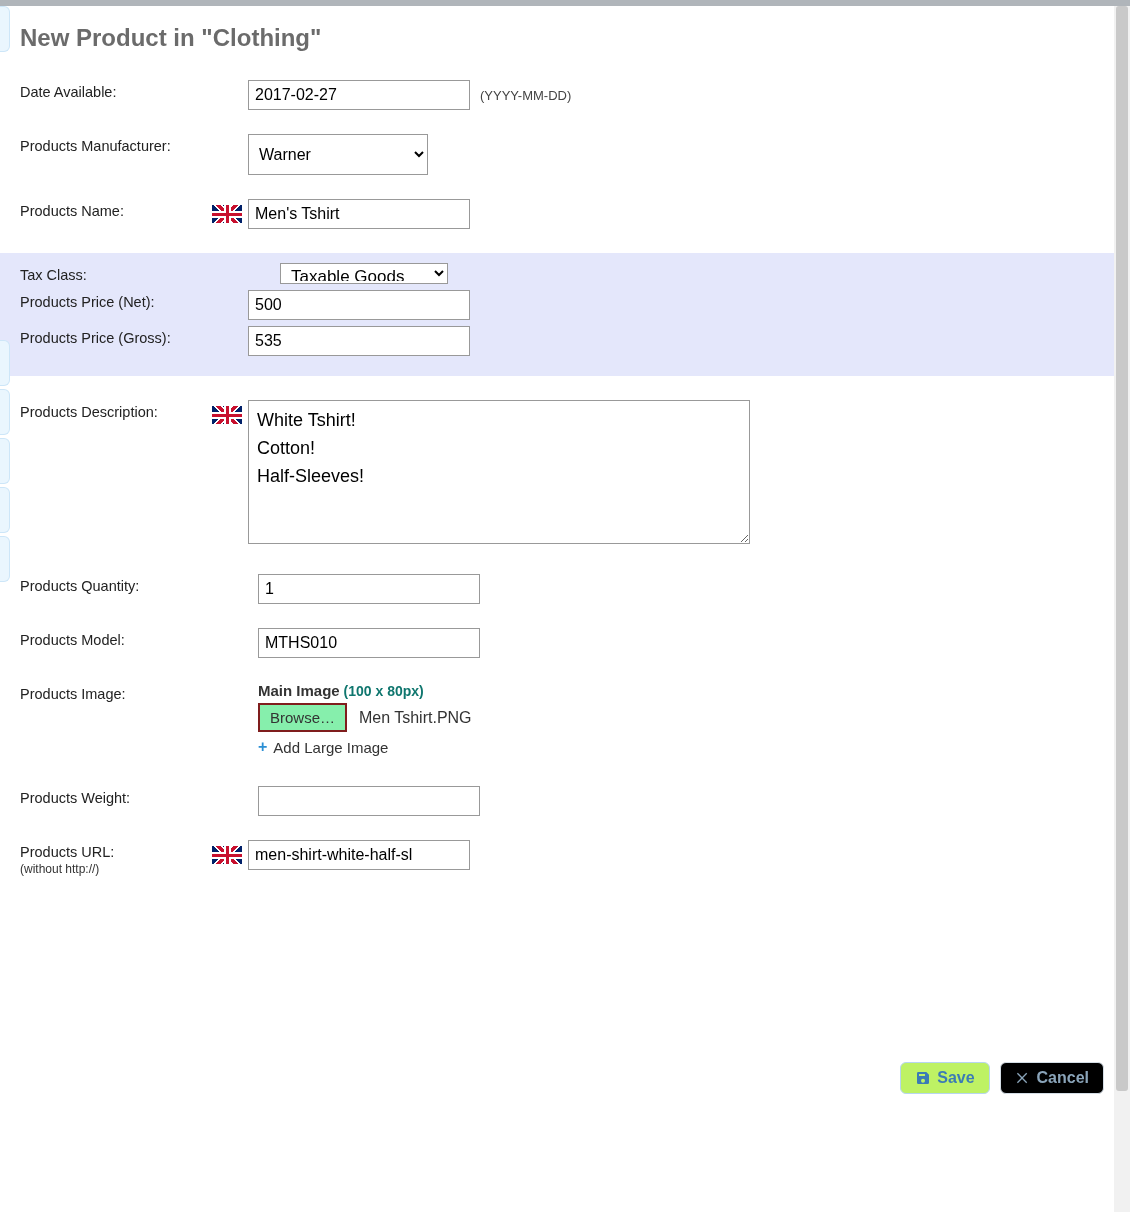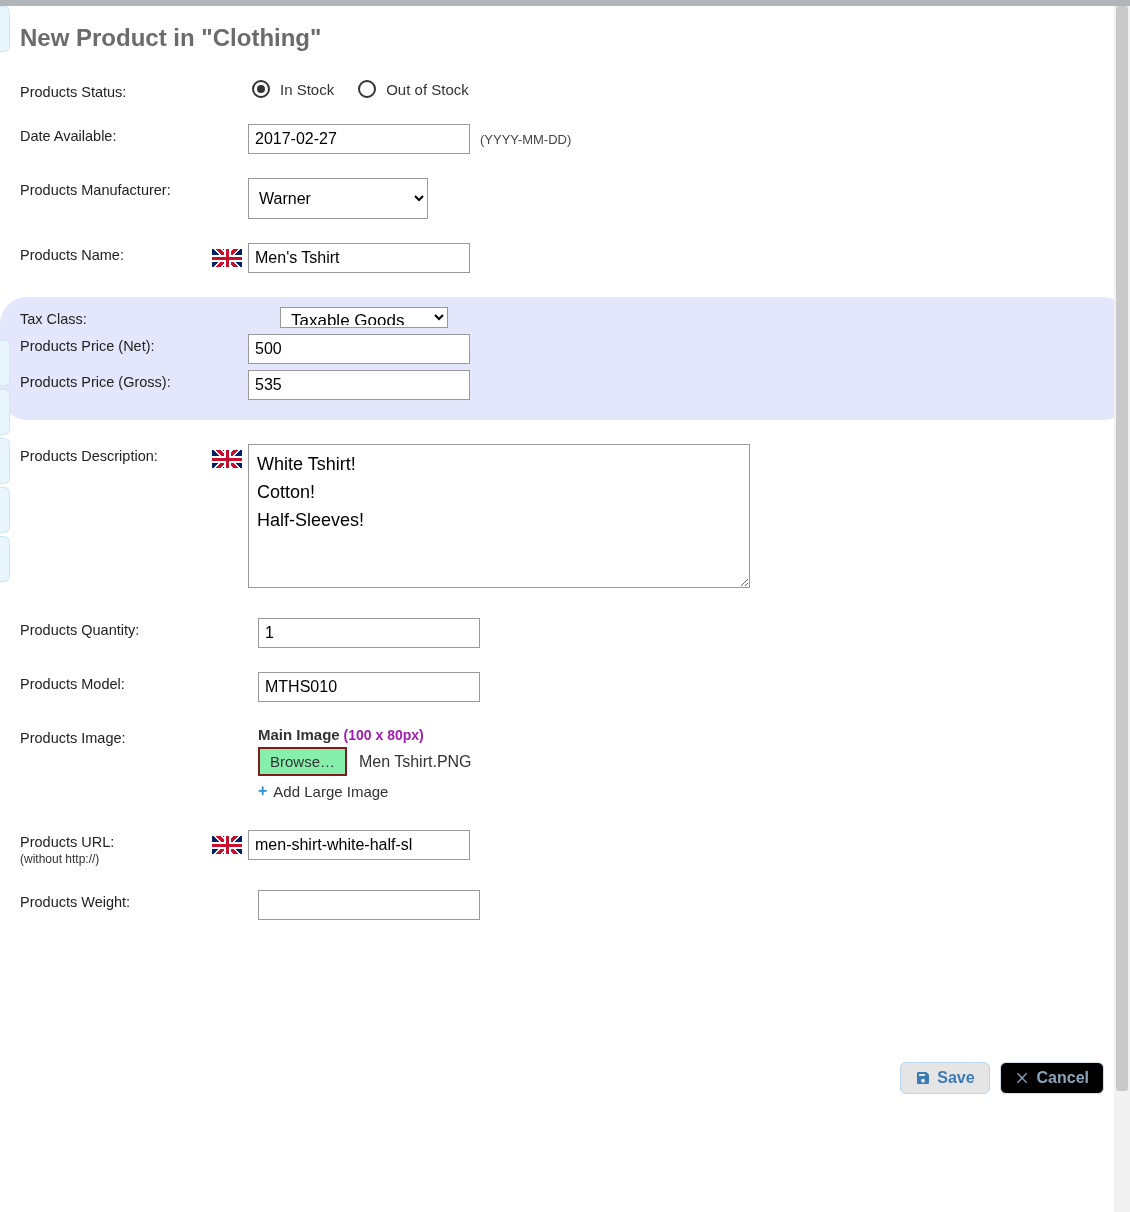--- a/index.html
+++ b/index.html
@@ -98,39 +98,38 @@
     background: #fff;
   }
   .inp-wide { width: 222px; height: 30px; }
   .hint { font-size: 13px; color: #444; margin-left: 10px; }
   select.sel-med { width: 180px; height: 41px; font-size: 16px; }
   select.sel-tax { width: 168px; height: 21px; font-size: 17px; margin-left: 32px; }
   .tax-block {
     background: #e4e7fb;
     margin: 0 -20px 24px -20px;
     padding: 10px 20px 14px 20px;
-    border-radius: 27px;
   }
   .tax-block .row { margin-bottom: 6px; }
   textarea.desc {
     width: 502px;
     height: 144px;
     font-size: 18px;
     line-height: 1.55;
     padding: 6px 8px;
     resize: both;
   }
   .image-block .main-img-lbl {
     font-weight: bold;
     font-size: 15px;
   }
   .image-block .main-img-dim {
     font-weight: bold;
     font-size: 14px;
-    color: #a21caf;
+    color: #0f766e;
   }
   .browse-btn {
     background: #86efac;
     border: 2px solid #7f1d1d;
     padding: 4px 10px;
     font-size: 15px;
     display: inline-block;
     margin-right: 8px;
   }
   .file-name { font-size: 16px; }
@@ -151,21 +150,21 @@
     right: 26px;
     bottom: 118px;
   }
   .btn {
     display: inline-flex;
     align-items: center;
     gap: 6px;
     padding: 6px 14px;
     border-radius: 6px;
     border: 1px solid #b7d6ef;
-    background: #e5e5e5;
+    background: #bef264;
     color: #3b7bb5;
     font-weight: bold;
     font-size: 16px;
     margin-left: 6px;
     cursor: pointer;
   }
   .btn.cancel {
     background: #000000;
     border-color: #d4dde5;
     color: #8aa4b9;
@@ -212,32 +211,20 @@
   <div class="topbar"></div>
 
   <div class="spacer-for-tabs">
     <div class="left-tab"></div>
   </div>
 
   <div class="content">
 
     <h1 class="title">New Product in "Clothing"</h1>
 
-    <div class="row">
-      <div class="label-col">Products Status:</div>
-      <div class="flag-col"></div>
-      <div class="input-col">
-        <div class="radio-group">
-          <span class="radio checked"></span>
-          <span class="radio-label">In Stock</span>
-          <span class="radio"></span>
-          <span class="radio-label">Out of Stock</span>
-        </div>
-      </div>
-    </div>
 
     <div class="row">
       <div class="label-col">Date Available:</div>
       <div class="flag-col"></div>
       <div class="input-col">
         <input type="text" class="inp-wide" value="2017-02-27" style="">
         <span class="hint">(YYYY-MM-DD)</span>
       </div>
     </div>
 
@@ -328,37 +315,37 @@
           <span class="file-name">Men Tshirt.PNG</span>
         </div>
         <div class="add-large">
           <span class="plus-ico">+</span>
           <span>Add Large Image</span>
         </div>
       </div>
     </div>
 
     <div class="row">
+      <div class="label-col">Products Weight:</div>
+      <div class="flag-col"></div>
+      <div class="input-col" style="padding-left:10px;">
+        <input type="text" class="inp-wide" value="" style="">
+      </div>
+    </div>
+
+    <div class="row">
       <div class="label-col">
         <span>Products URL:</span><br>
         <span class="sublabel">(without http://)</span>
       </div>
       <div class="flag-col">
           <span class="flag-uk"></span>
         </div>
       <div class="input-col">
         <input type="text" class="inp-wide" value="men-shirt-white-half-sl" style="">
-      </div>
-    </div>
-
-    <div class="row">
-      <div class="label-col">Products Weight:</div>
-      <div class="flag-col"></div>
-      <div class="input-col" style="padding-left:10px;">
-        <input type="text" class="inp-wide" value="" style="">
       </div>
     </div>
 
   </div>
 
   <div class="footer-btns">
     <span class="btn">
       <svg class="ico" viewBox="0 0 24 24">
           <path fill="#3b7bb5" d="M17 3H5a2 2 0 0 0-2 2v14a2 2 0 0 0 2 2h14a2 2 0 0 0 2-2V7l-4-4zM12 19a3 3 0 1 1 0-6 3 3 0 0 1 0 6zm3-10H6V6h9v3z"></path>
         </svg>

